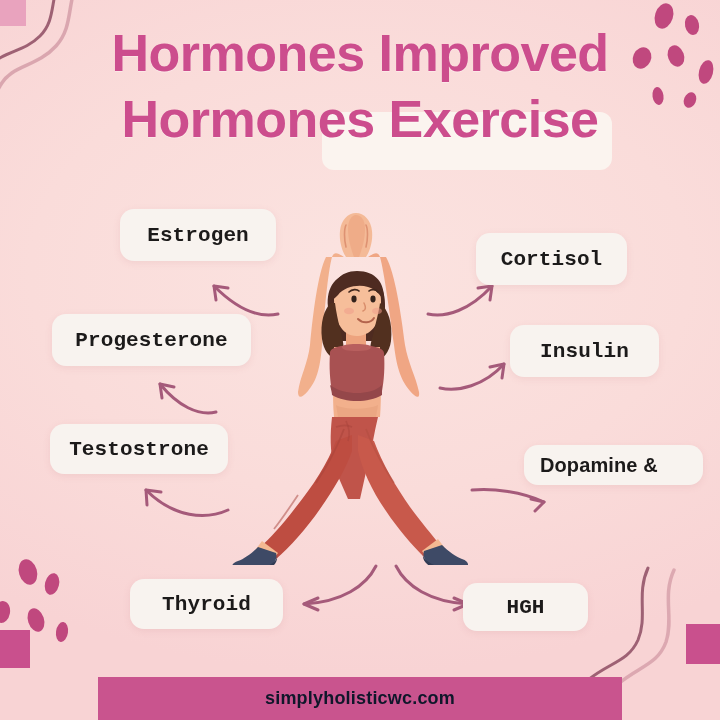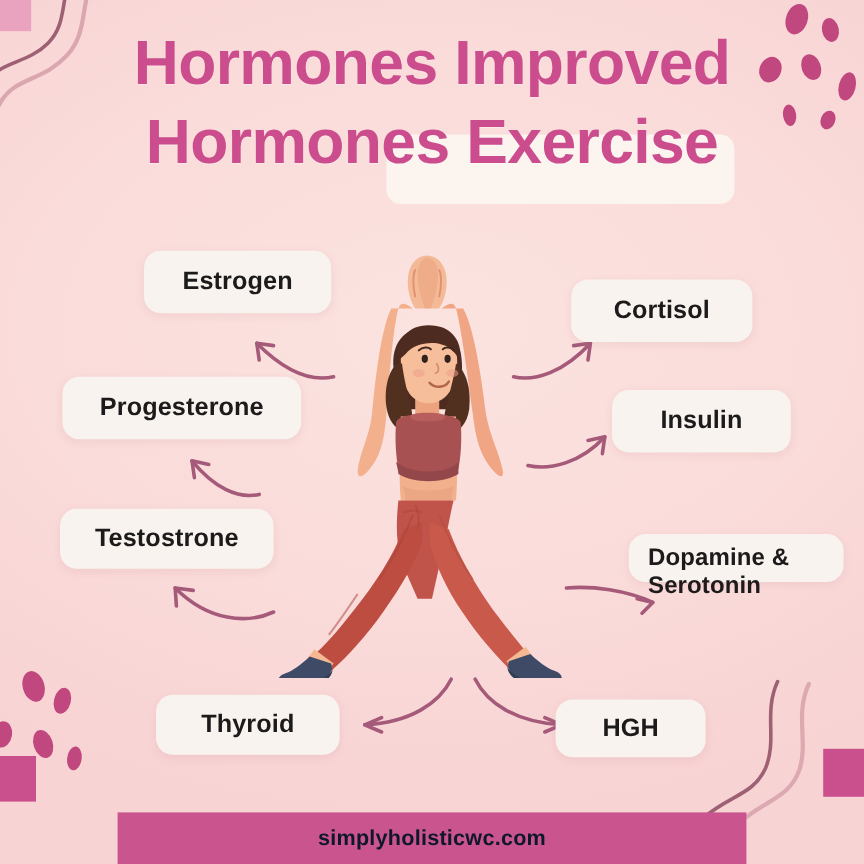--- a/index.html
+++ b/index.html
@@ -78,21 +78,21 @@
     display: flex;
     align-items: center;
     color: #1C1A1A;
     font-size: 21px;
     font-weight: 600;
     letter-spacing: 0.1px;
     padding: 0 16px;
     box-sizing: border-box;
     z-index: 5;
   }
-  .pill.center { justify-content: center; }
+  .pill.center { justify-content: center; font-family: Liberation Mono, monospace; }
   .pill.two-line {
     display: block;
     padding-top: 9px;
     line-height: 23px;
     font-size: 20px;
   }
 
   .p-estrogen     { left: 120px; top: 209px; width: 156px; height: 52px; }
   .p-progesterone { left:  52px; top: 314px; width: 199px; height: 52px; }
   .p-testostrone  { left:  50px; top: 424px; width: 178px; height: 50px; }
@@ -320,21 +320,20 @@
   <div class="pill center p-testostrone">
     <span>Testostrone</span>
   </div>
 
   <div class="pill center p-insulin">
     <span>Insulin</span>
   </div>
 
   <div class="pill two-line p-dopamine">
     <div>Dopamine  &amp;</div>
-    <div>Serotonin</div>
   </div>
 
   <div class="pill center p-thyroid">
     <span>Thyroid</span>
   </div>
 
   <div class="pill center p-hgh">
     <span>HGH</span>
   </div>
 

